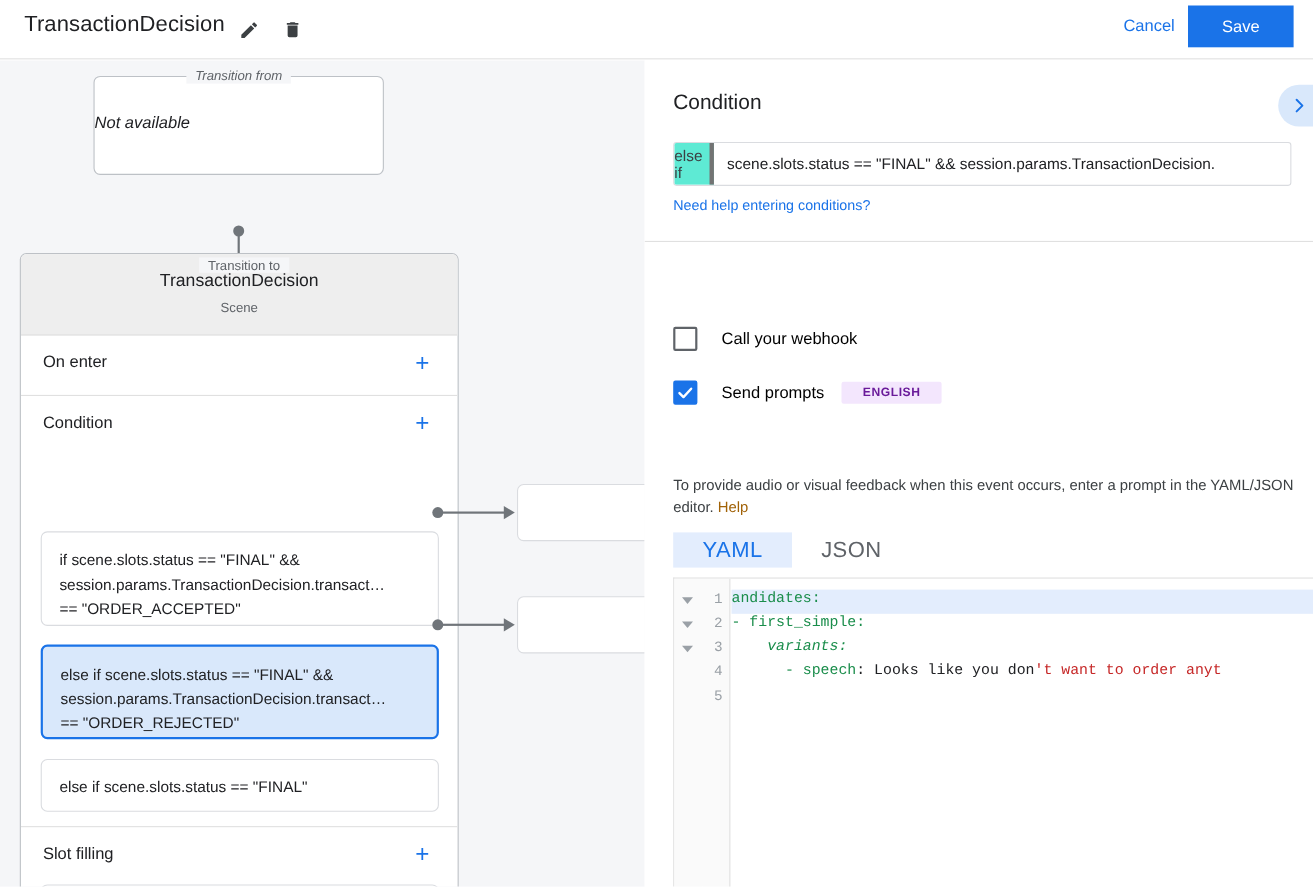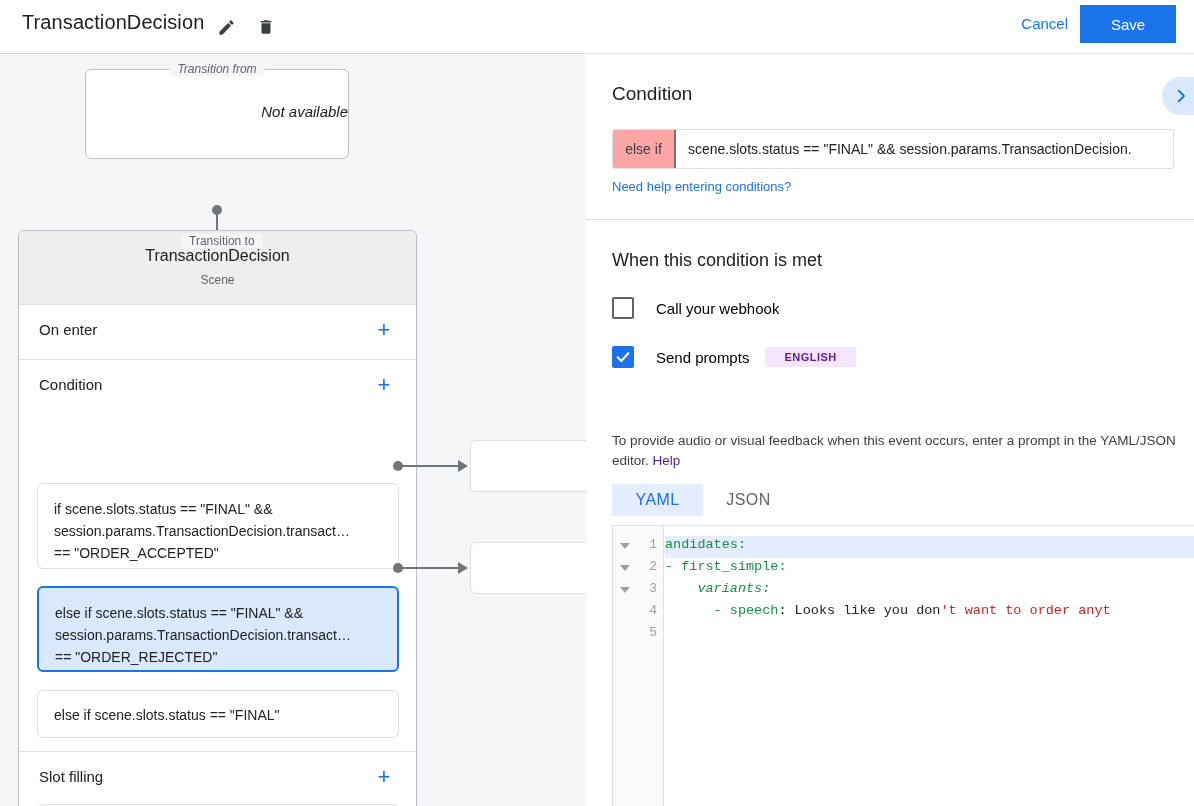--- a/index.html
+++ b/index.html
@@ -67,21 +67,21 @@
     font-size: 12px; color: #5f6368;
     white-space: nowrap;
   }
 
   
   #transition-from {
     left: 85px; top: 14px; width: 264px; height: 90px; font-style: italic;
   }
   #transition-from-value {
     position: absolute; left: 0; right: 0; top: 33px;
-    text-align: right; font-size: 15px; color: #202124;
+    text-align: left; font-size: 15px; color: #202124;
   }
 
   
   #connector-dot {
     position: absolute; left: 212px; top: 150px;
     width: 10px; height: 10px; border-radius: 50%;
     background: #70757a;
   }
   #connector-line {
     position: absolute; left: 216px; top: 155px;
@@ -206,23 +206,23 @@
 
   #cond-input-wrap {
     position: absolute; left: 26px; top: 74px;
     width: 562px; height: 40px;
     border: 1px solid #dadce0;
     border-radius: 3px;
     display: flex; overflow: hidden;
     background: #fff;
   }
   #cond-prefix {
-    width: 63px; height: 100%;
-    background: #fca5a5;
-    border-right: 2px solid #737373;
+    width: 36px; height: 100%;
+    background: #5eead4;
+    border-right: 4px solid #737373;
     display: flex; align-items: center; justify-content: center;
     font-size: 14px; color: #3c4043;
   }
   #cond-input {
     flex: 1; border: none; outline: none;
     padding: 0 12px;
     font-size: 14px; color: #202124;
     font-family: "Liberation Sans", sans-serif;
     background: transparent;
   }
@@ -262,31 +262,31 @@
   #lang-badge {
     margin-left: 16px;
     background: #f3e6fd; color: #6a1b9a;
     font-size: 11px; font-weight: 700; letter-spacing: .5px;
     padding: 4px 19px; border-radius: 2px;
   }
   #prompts-desc {
     position: absolute; left: 26px; top: 376px; width: 566px;
     font-size: 13.5px; color: #3c4043; line-height: 20px;
   }
-  #prompts-desc a { color: #4c1d95; text-decoration: none; }
+  #prompts-desc a { color: #a16207; text-decoration: none; }
 
   
   #editor-tabs {
     position: absolute; left: 26px; top: 429px;
     display: flex;
   }
   .ed-tab {
-    width: 91px; height: 32px;
+    width: 108px; height: 32px;
     display: flex; align-items: center; justify-content: center;
-    font-size: 16px; color: #5f6368; cursor: pointer;
+    font-size: 20px; color: #5f6368; cursor: pointer;
     letter-spacing: .4px;
   }
   .ed-tab.active { background: #e3edfd; color: #1a73e8; font-weight: 500; }
 
   #code-editor {
     position: absolute; left: 26px; top: 470px;
     width: 582px; height: 336px;
     border: 1px solid #e0e0e0;
     border-right: none;
     background: #fff;
@@ -435,21 +435,20 @@
 
   <div id="cond-input-wrap">
     <div id="cond-prefix">else if</div>
     <input id="cond-input" type="text" value="scene.slots.status == &quot;FINAL&quot; &amp;&amp; session.params.TransactionDecision." style="">
   </div>
 
   <a id="cond-help-link" href="#">Need help entering conditions?</a>
 
   <div id="panel-divider"></div>
 
-  <div id="met-title">When this condition is met</div>
 
   <div class="cb-row" id="webhook-row">
     <span class="cb"></span>
     <span class="cb-label">Call your webhook</span>
   </div>
 
   <div class="cb-row" id="prompts-row">
     <span class="cb checked">
       <svg width="16" height="16" viewBox="0 0 24 24" fill="none" stroke="#ffffff" stroke-width="3.2" stroke-linecap="round" stroke-linejoin="round" aria-hidden="true">
         <polyline points="4 12.5 9.5 18 20 6.5"></polyline>

